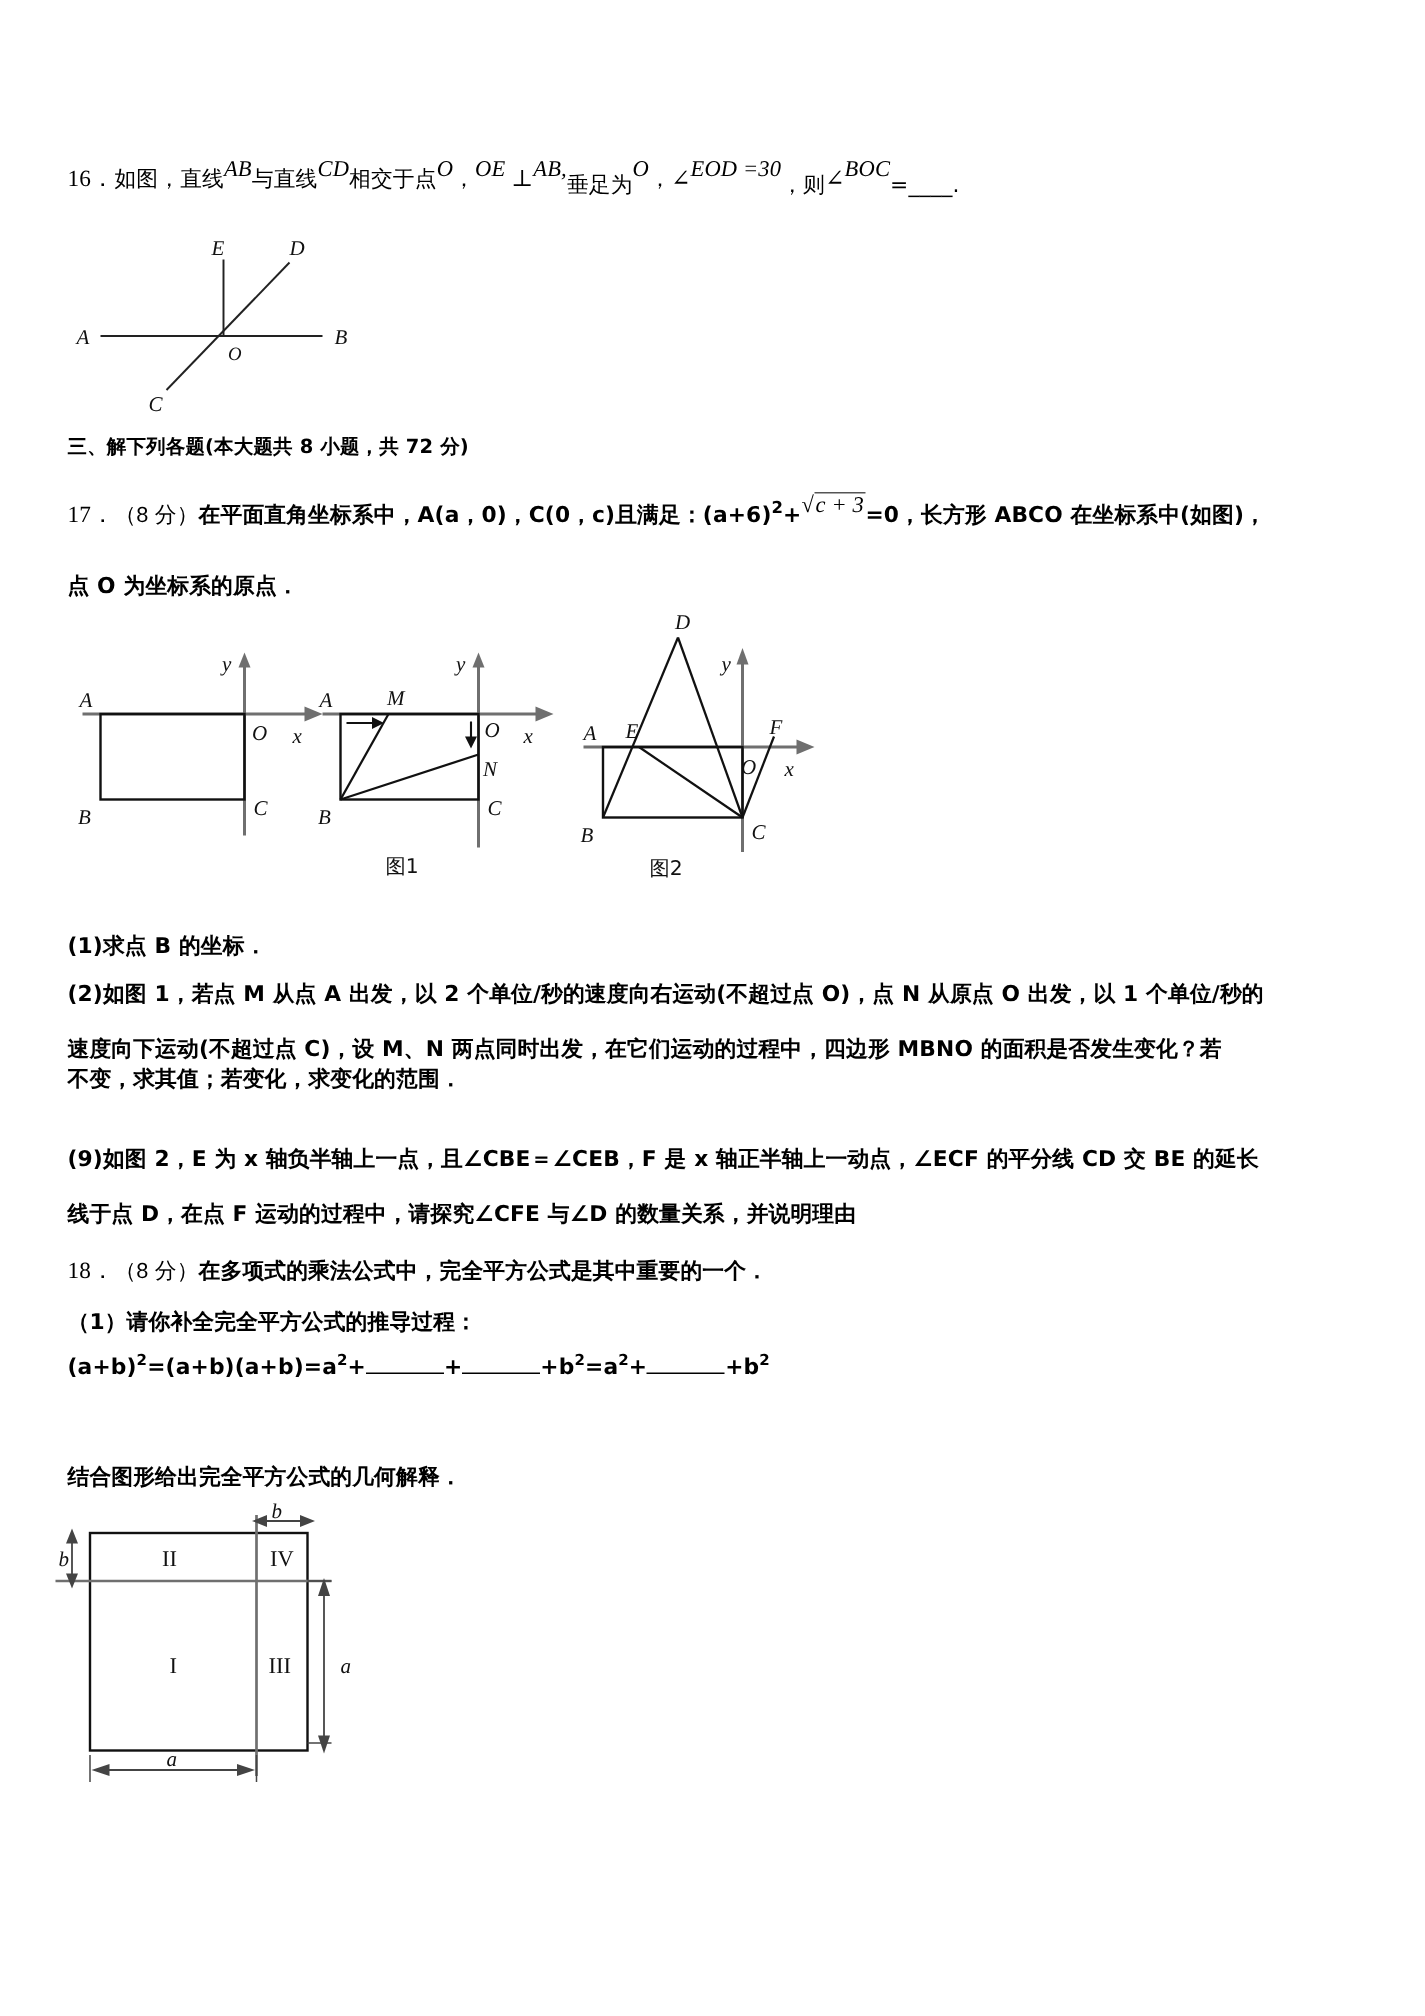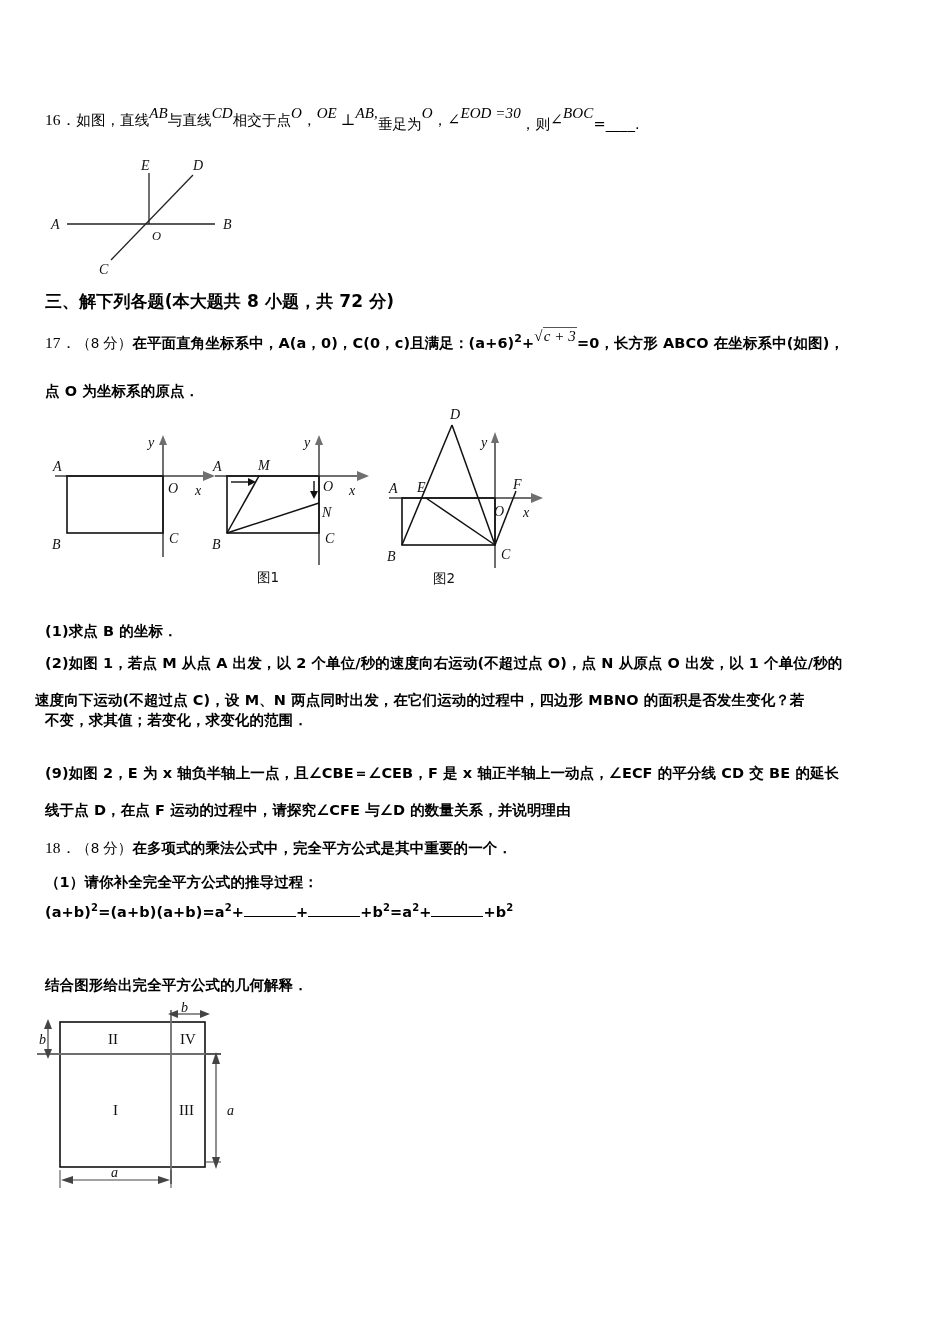--- a/index.html
+++ b/index.html
@@ -92,30 +92,30 @@
     font-family: "Liberation Serif", "DejaVu Serif", serif;
     font-size: 15px;
     fill: #111;
   }
 
   
   #sec3 {
     left: 45px;
     top: 289px;
     font-family: "DejaVu Sans", "Liberation Sans", sans-serif;
-    font-size: 17px;
+    font-size: 13px;
     font-weight: bold;
   }
 
   
   #q17-l1 { left: 45px; top: 331px; }
   #q17-l2 { left: 45px; top: 381px; }
   #q17-p1 { left: 45px; top: 621px; }
   #q17-p2a { left: 45px; top: 653px; }
-  #q17-p2b { left: 35px; top: 690px; text-align: right; }
+  #q17-p2b { left: 45px; top: 690px; text-align: right; }
   #q17-p2c { left: 45px; top: 710px; }
   #q17-p3a { left: 45px; top: 763px; }
   #q17-p3b { left: 45px; top: 800px; }
 
   
   #q18-l1 { left: 45px; top: 836px; }
   #q18-p1 { left: 45px; top: 872px; }
   #q18-f1 { left: 45px; top: 900px; }
   #q18-p2a { left: 45px; top: 938px; }
   #q18-p2b { left: 45px; top: 975px; }

